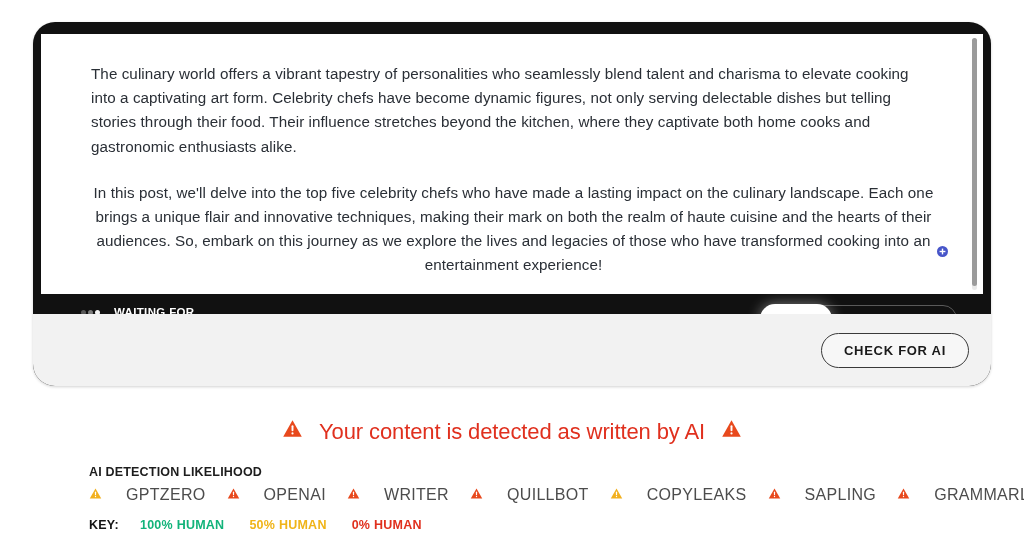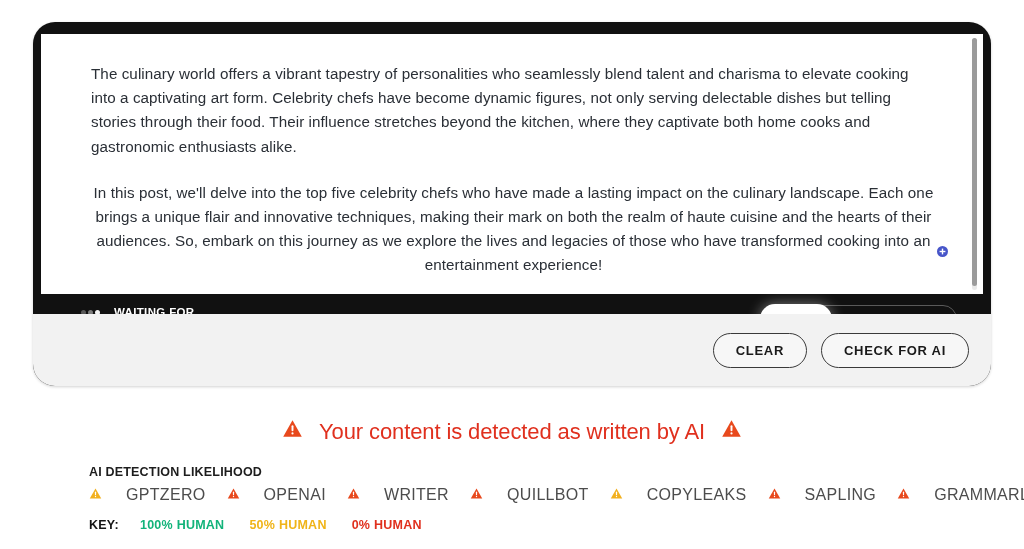--- a/index.html
+++ b/index.html
@@ -278,21 +278,20 @@
     <div class="model-zone">
       <span class="model-word">MODEL</span>
       <div class="seg-control">
         <div class="seg active">Basic</div>
         <div class="seg inactive">Undetectable™</div>
       </div>
     </div>
   </div>
 
   <div class="action-footer">
-    <div class="btn ghost">CLEAR</div>
     <div class="btn ghost">CHECK FOR AI</div>
   </div>
 </div>
 
 <div class="verdict">
   <span class="tri">
     <svg width="21" height="21" viewBox="0 0 24 24" aria-hidden="true">
       <path d="M12 2.6 L22.6 21.4 H1.4 Z" fill="#e8491d"></path>
       <rect x="10.9" y="8.4" width="2.2" height="6.6" rx="1.1" fill="#ffffff"></rect>
       <circle cx="12" cy="17.6" r="1.25" fill="#ffffff"></circle>

